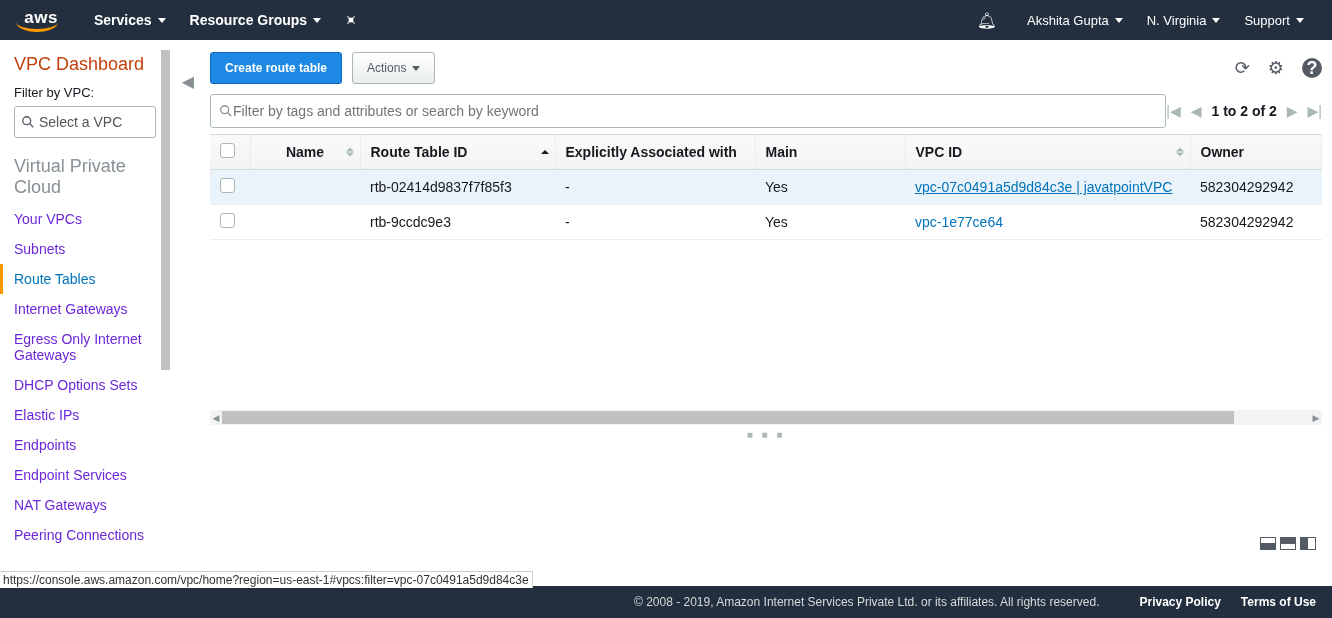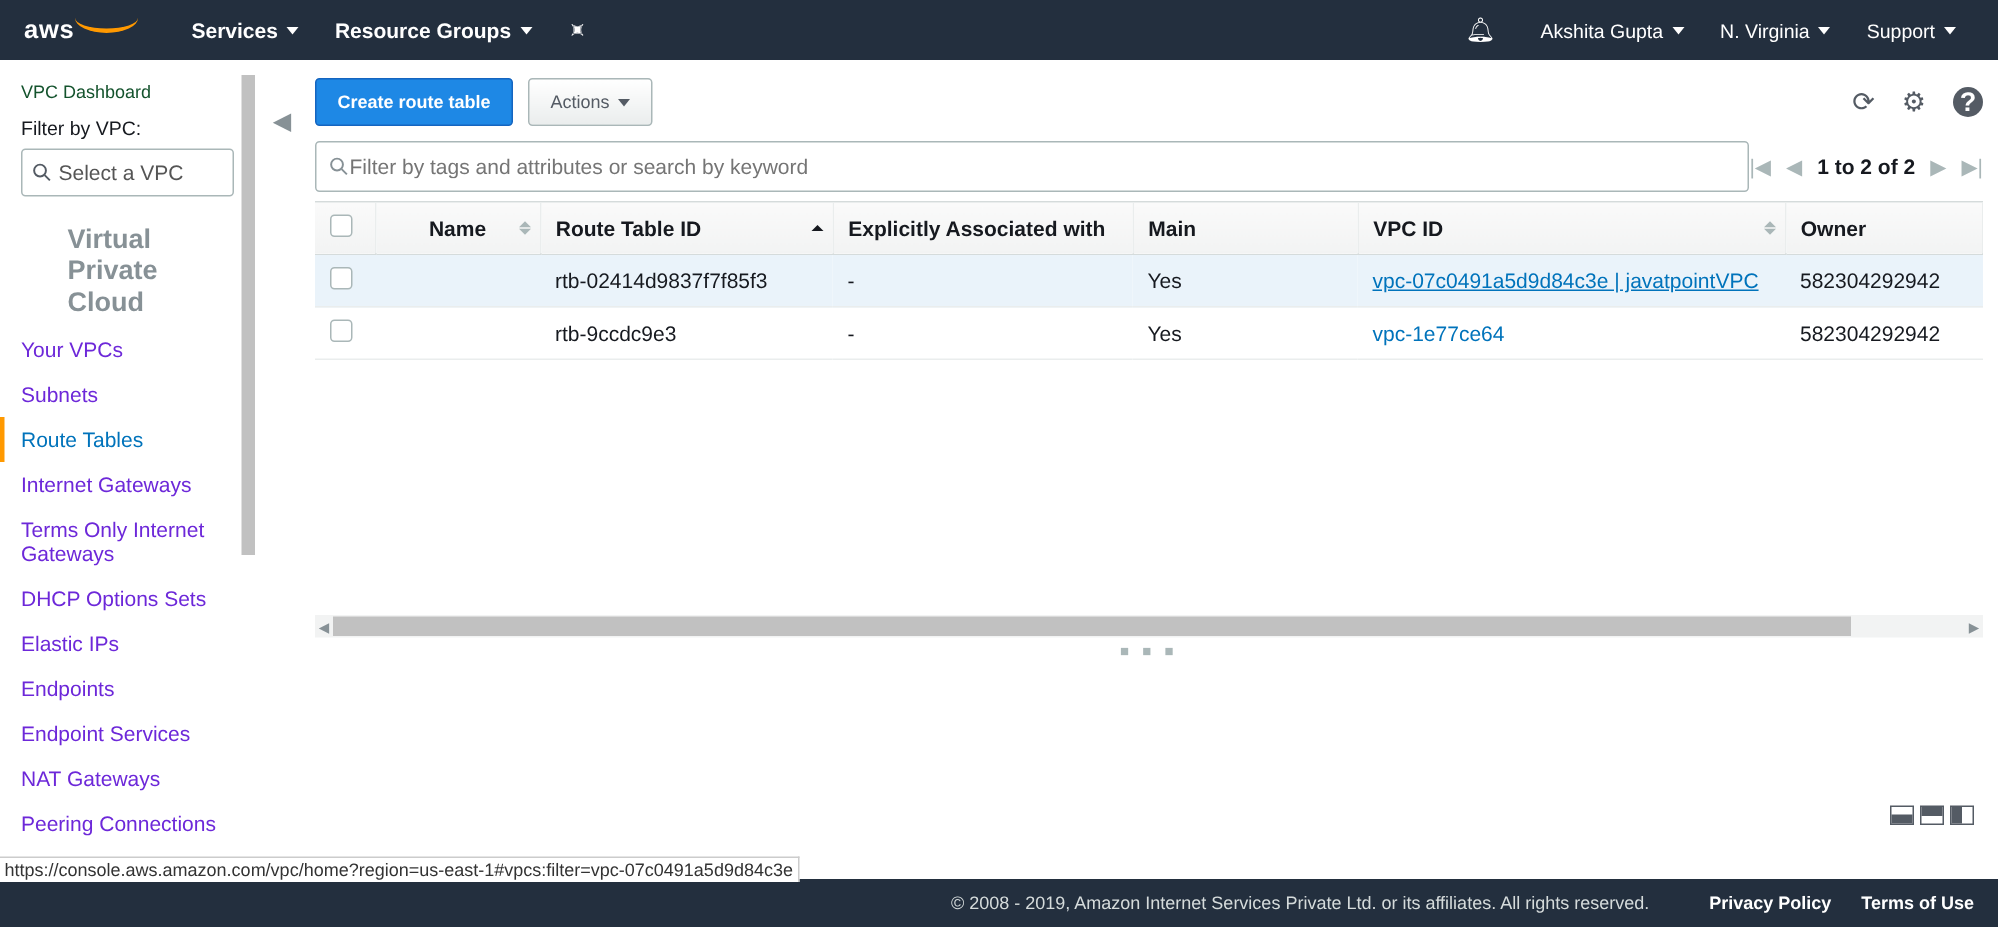--- a/index.html
+++ b/index.html
@@ -3,39 +3,39 @@
 <meta charset="utf-8">
 <style>
 * { margin: 0; padding: 0; box-sizing: border-box; font-family: "Amazon Ember", "Helvetica Neue", Arial, sans-serif; }
 body { width: 1332px; height: 618px; overflow: hidden; background: #fff; position: relative; }
 
 
 .topnav { background: #232f3e; height: 40px; display: flex; align-items: center; color: #fff; padding: 0 16px; font-size: 14px; }
 .logo { margin-right: 24px; display:flex;align-items:center;}
 .logo-text { font-weight: 700; font-size: 17px; letter-spacing: 0.5px; color:#fff;}
 .logo-smile { width:42px;height:10px;border-bottom:3px solid #ff9900;border-radius:0 0 50% 50%/0 0 100% 100%;margin-top:-6px;}
-.logo-wrap{display:flex;align-items:center;}
+.logo-wrap{display:flex;flex-direction:column;align-items:flex-end;}
 .nav-item { display: flex; align-items: center; cursor: pointer; padding: 0 12px; height: 40px; font-weight:700;}
 .nav-item .caret { margin-left: 6px; }
 .pin-icon { transform: rotate(45deg); font-size: 14px; }
 .nav-spacer { flex: 1; }
 .nav-right { display: flex; align-items: center; }
 .nav-right .nav-item { font-weight: 400; font-size:13px;}
 .bell { font-size: 16px; margin-right: 6px; }
 
 .caret { width:0;height:0;border-left:4px solid transparent;border-right:4px solid transparent;border-top:5px solid #fff;display:inline-block;}
 .caret.dark{border-top-color:#545b64;}
 
 
 .sidebar { position: absolute; top: 40px; left: 0; width: 170px; bottom: 30px; background: #fff; overflow:hidden;}
-.side-title { font-size: 12px; color: #14532d; padding: 14px 14px 10px; font-weight: 400; cursor:pointer;}
+.side-title { font-size: 18px; color: #c2410c; padding: 14px 14px 10px; font-weight: 400; cursor:pointer;}
 .filter-label { font-size: 13px; padding: 0 14px 6px; color:#16191f;}
 .vpc-select { margin: 0 14px 14px; border:1px solid #aab7b8; border-radius:3px; height:32px;display:flex;align-items:center;padding:0 6px;font-size:14px;color:#555;cursor:pointer;}
 .vpc-select svg{margin-right:4px;}
-.section-head { font-size: 18px; color: #879196; padding: 4px 14px 6px; font-weight:700;margin-left:31px;}
+.section-head { font-size: 18px; color: #879196; padding: 4px 14px 6px; font-weight:400;}
 .side-link { font-size: 14px; padding: 7px 14px; color: #6d28d9; cursor: pointer; }
 .side-link.active { color: #0073bb; border-left:3px solid #ff9900; padding-left:11px; background:#fff;}
 .side-scroll{position:absolute;right:0;top:10px;width:9px;height:320px;background:#c1c1c1;border-radius:0;}
 
 
 .collapse-handle{position:absolute;left:182px;top:72px;width:12px;height:18px;cursor:pointer;color:#879196;display:flex;align-items:center;justify-content:center;}
 
 
 .main { position: absolute; left: 200px; right: 0; top: 40px; bottom: 30px; padding: 12px 10px 0 10px; }
 .toolbar { display: flex; align-items: center; margin-bottom: 10px; }
@@ -138,21 +138,21 @@
         <line x1="10" y1="10" x2="14" y2="14" stroke="#545b64" stroke-width="1.5"></line>
       </svg>
     <span>Select a VPC</span>
   </div>
   <div class="section-head">Virtual Private Cloud</div>
   <div id="side-links">
       <div class="side-link">Your VPCs</div>
       <div class="side-link">Subnets</div>
       <div class="side-link active">Route Tables</div>
       <div class="side-link">Internet Gateways</div>
-      <div class="side-link">Terms Only Internet Gateways</div>
+      <div class="side-link">Egress Only Internet Gateways</div>
       <div class="side-link">DHCP Options Sets</div>
       <div class="side-link">Elastic IPs</div>
       <div class="side-link">Endpoints</div>
       <div class="side-link">Endpoint Services</div>
       <div class="side-link">NAT Gateways</div>
       <div class="side-link">Peering Connections</div>
     </div>
   <div class="side-scroll"></div>
 </div>
 

